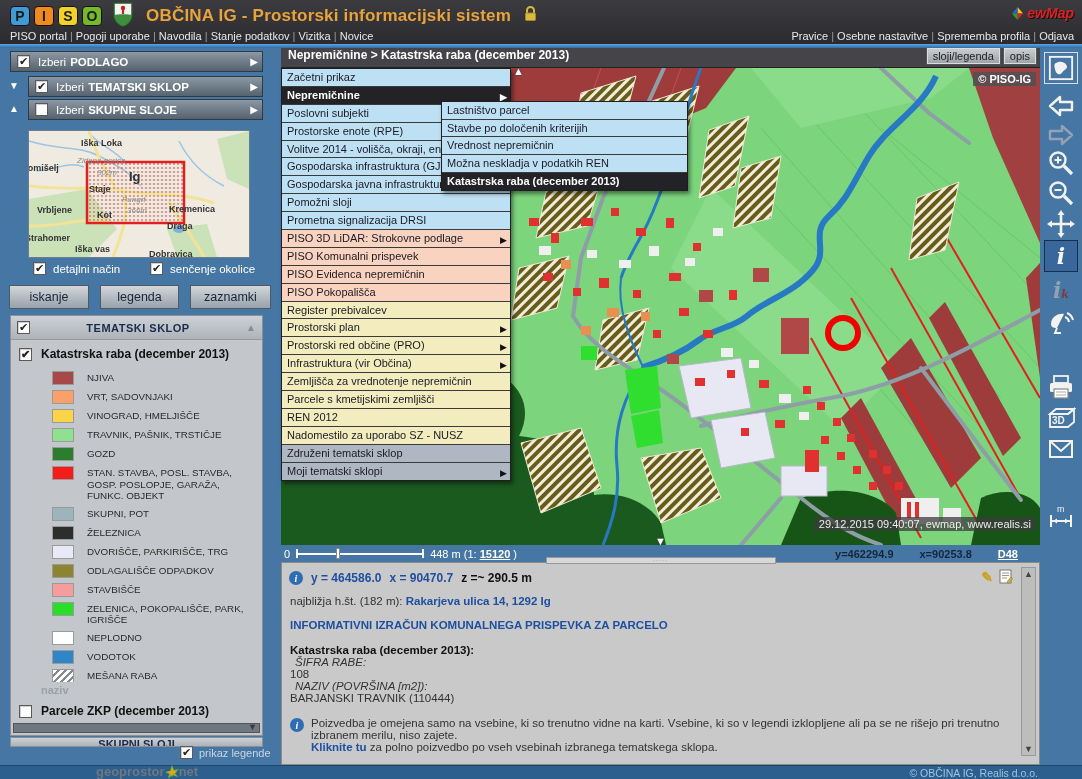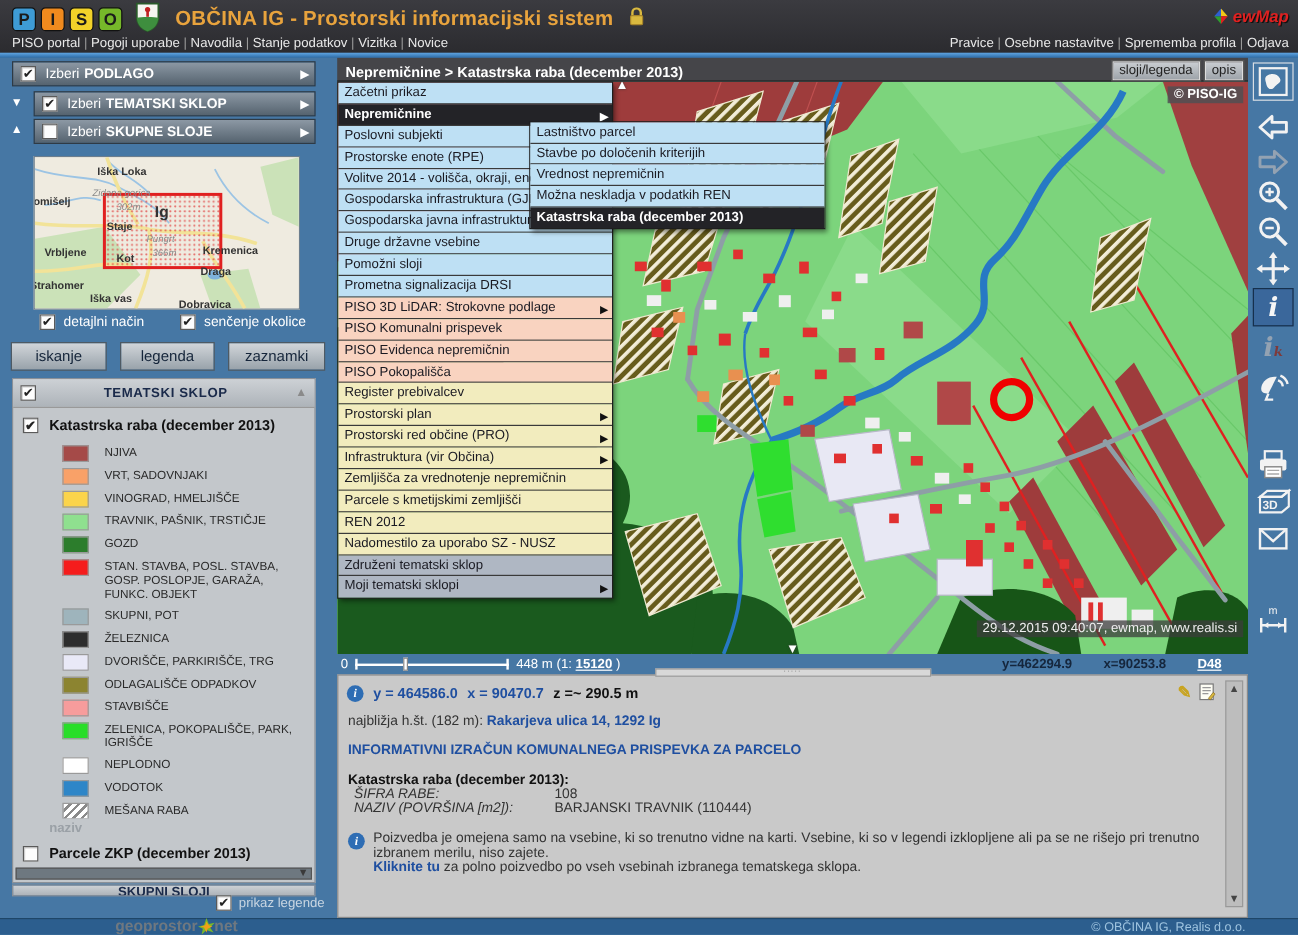--- a/index.html
+++ b/index.html
@@ -66,21 +66,21 @@
   .skupni { position:absolute; left:10px; top:737px; width:253px; height:10px; overflow:hidden;
             background:linear-gradient(#CDD1D5,#ADB3B9); border:1px solid #8A9098; text-align:center;
             font-size:11px; font-weight:bold; color:#1A2A4A; z-index:4; }
   .prikaz { position:absolute; left:180px; top:746px; display:flex; align-items:center; gap:6px;
             color:#C9D6E2; font-size:11px; z-index:4; }
   .geologo { position:absolute; left:96px; top:764px; display:flex; align-items:center; z-index:30;
              font-size:13px; font-weight:bold; color:#6F7880; }
 
   
   .crumbbar { position:absolute; left:281px; top:48px; width:759px; height:20px; background:#454549;
-              display:flex; align-items:flex-end; z-index:6; border-bottom:1px solid #222; }
+              display:flex; align-items:flex-start; z-index:6; border-bottom:1px solid #222; }
   .crumb { color:#FFF; font-weight:bold; font-size:12px; padding-left:7px; flex:1; }
   .cbtn { background:linear-gradient(#C9CDD1,#9EA4AA); border:1px solid #DDD; outline:1px solid #555;
           color:#222; font-size:11px; padding:1px 5px; margin-right:4px; cursor:pointer; }
   .mapwrap { position:absolute; left:281px; top:68px; width:759px; height:477px; z-index:1; overflow:hidden; background:#7CD47C; }
   .map-copy { position:absolute; right:4px; top:4px; background:rgba(80,80,84,.85); color:#FFF;
               font-size:11px; font-weight:bold; padding:1px 5px; z-index:3; }
   .map-time { position:absolute; right:4px; bottom:14px; background:rgba(60,60,60,.75); color:#EEE;
               font-size:11px; padding:1px 5px; z-index:3; }
   .map-handle { position:absolute; color:#FFF; font-size:11px; z-index:3; text-shadow:0 0 2px #333; }
 
@@ -125,21 +125,21 @@
   .pencil { color:#C8A31E; }
   .ip-scroll { position:absolute; right:3px; top:4px; bottom:8px; width:15px; background:#BDBDBD;
                border:1px solid #999; font-size:9px; color:#444; text-align:center; }
   .ip-scroll .up { position:absolute; top:1px; left:0; right:0; cursor:pointer; }
   .ip-scroll .dn { position:absolute; bottom:1px; left:0; right:0; cursor:pointer; }
   .ip-body { padding:4px 30px 0 8px; }
   .ip-line { margin-bottom:2px; }
   .blue-link { color:#1F4FA0; font-weight:bold; cursor:pointer; }
   .ip-heading { color:#1F4FA0; font-weight:bold; margin:12px 0 0 0; }
   .ip-sub { font-weight:bold; color:#111; margin-top:13px; }
-  .ip-row { display:flex; }
+  .ip-row { display:flex;flex-direction:column; }
   .ip-row .lab { font-style:italic; width:172px; padding-left:5px; }
   .ip-note { display:flex; gap:7px; margin-top:13px; }
   .note-ico { flex:0 0 auto; margin-top:1px; }
   .iinfo { display:inline-flex; width:14px; height:14px; border-radius:50%; background:#2E6DB4; color:#FFF;
            align-items:center; justify-content:center; font-size:10px; font-weight:bold; font-family:"Liberation Serif",serif; font-style:italic; }
 
   
   .tool { position:absolute; left:1044px; width:34px; height:32px; display:flex; align-items:center;
           justify-content:center; cursor:pointer; z-index:6; }
   .tool.selbox { border:1px solid #16304C; background:#3A679B; }
@@ -556,21 +556,20 @@
 </div>
 
 <div class="menu">
   <div class="mi blue"><span>Začetni prikaz</span></div>
   <div class="mi blue sel"><span>Nepremičnine</span><span class="arr">▶</span></div>
   <div class="mi blue"><span>Poslovni subjekti</span></div>
   <div class="mi blue"><span>Prostorske enote (RPE)</span></div>
   <div class="mi blue"><span>Volitve 2014 - volišča, okraji, enote</span></div>
   <div class="mi blue"><span>Gospodarska infrastruktura (GJI)</span></div>
   <div class="mi blue"><span>Gospodarska javna infrastruktura (P</span></div>
-  <div class="mi blue"><span>Druge državne vsebine</span></div>
   <div class="mi blue"><span>Pomožni sloji</span></div>
   <div class="mi blue"><span>Prometna signalizacija DRSI</span></div>
   <div class="mi pink"><span>PISO 3D LiDAR: Strokovne podlage</span><span class="arr">▶</span></div>
   <div class="mi pink"><span>PISO Komunalni prispevek</span></div>
   <div class="mi pink"><span>PISO Evidenca nepremičnin</span></div>
   <div class="mi pink"><span>PISO Pokopališča</span></div>
   <div class="mi yellow"><span>Register prebivalcev</span></div>
   <div class="mi yellow"><span>Prostorski plan</span><span class="arr">▶</span></div>
   <div class="mi yellow"><span>Prostorski red občine (PRO)</span><span class="arr">▶</span></div>
   <div class="mi yellow"><span>Infrastruktura (vir Občina)</span><span class="arr">▶</span></div>

